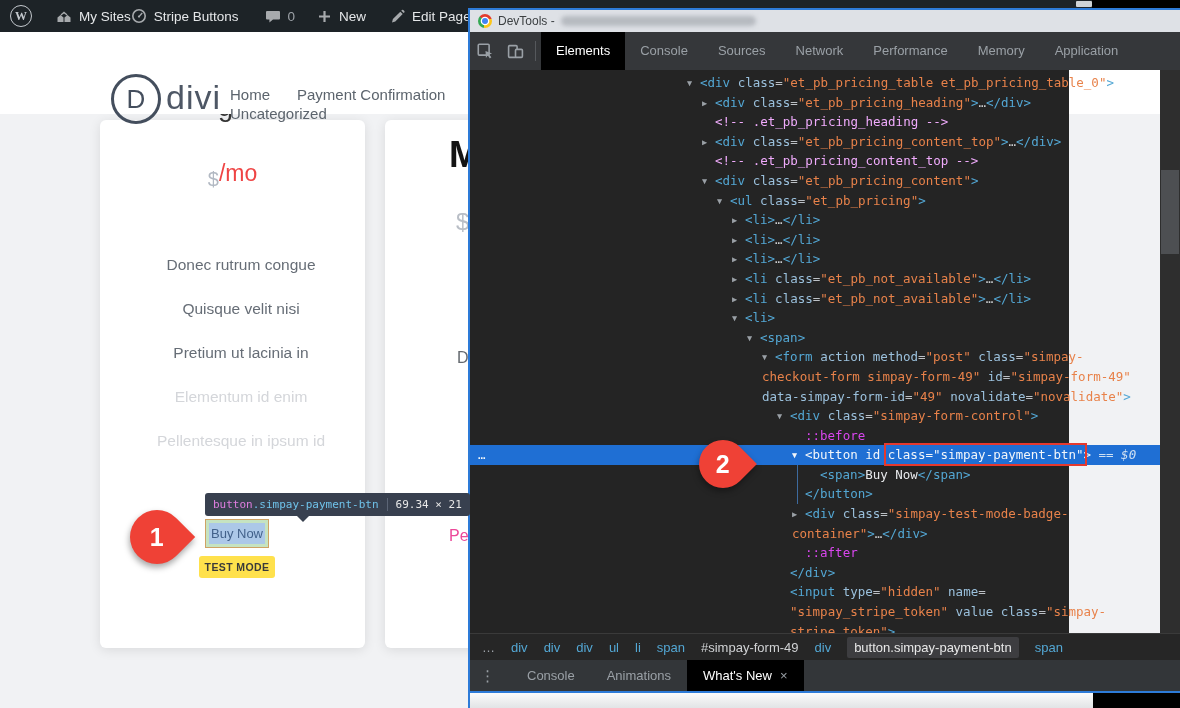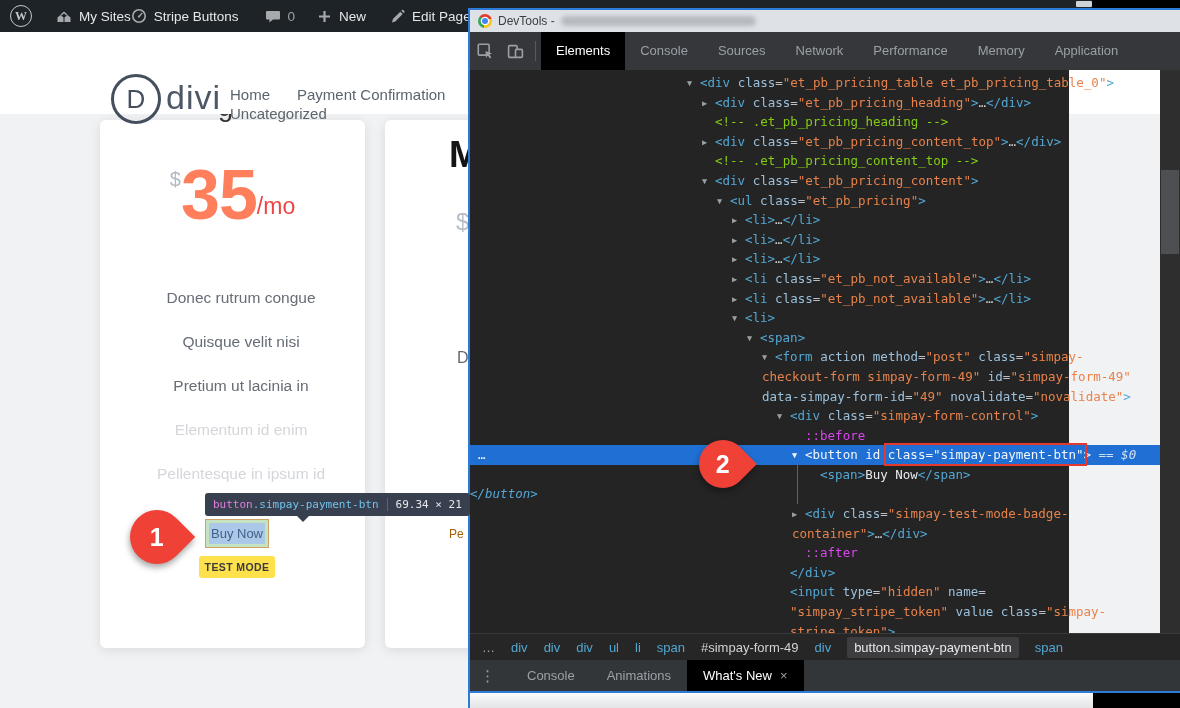--- a/index.html
+++ b/index.html
@@ -37,21 +37,21 @@
   .amount{font-size:70px;line-height:70px;font-weight:700;color:#ff7e5b;letter-spacing:-1px;}
   .period{font-size:23px;color:#ef4444;align-self:flex-end;margin-bottom:10px;}
   .features{margin-top:46px;padding-left:17px;}
   .feat{height:44px;display:flex;align-items:center;justify-content:center;font-size:15.5px;color:#666d76;}
   .feat.na{color:#d4d6da;}
   
   .frag{position:absolute;z-index:2;}
   .frag:nth-child(1){left:449px;top:134px;font-size:37px;font-weight:700;color:#141414;}
   .frag:nth-child(2){left:456px;top:208px;font-size:24px;color:#b9bec6;}
   .frag:nth-child(3){left:457px;top:349px;font-size:16px;color:#64696f;}
-  .frag:nth-child(4){left:449px;top:527px;font-size:12px;color:#a16207;}
+  .frag:nth-child(4){left:449px;top:527px;font-size:16px;color:#ec4899;}
   
   .buy-btn{position:absolute;left:206px;top:520px;width:56px;height:21px;background:#acc8e8;
            border:3px solid #c6e3c1;outline:1px solid #cfa264;display:flex;align-items:center;
            justify-content:center;font-size:13px;color:#42618a;z-index:2;}
   .test-badge{position:absolute;left:199px;top:556px;width:76px;height:22px;background:#ffe14c;
               border-radius:3px;display:flex;align-items:center;justify-content:center;
               font-size:10.5px;font-weight:700;letter-spacing:.4px;color:#3a3a3a;z-index:2;}
   .el-tooltip{position:absolute;left:205px;top:493px;height:23px;background:#38404f;border-radius:3px;
               display:flex;align-items:center;padding:0 8px;z-index:20;
               font-family:"DejaVu Sans Mono",monospace;font-size:11px;white-space:nowrap;}
@@ -85,21 +85,21 @@
   .t-div{width:1px;height:20px;background:#55585c;margin:0 5px;}
   .dt-tab{height:38px;line-height:38px;padding:0 15px;font-size:13px;color:#9aa0a6;white-space:nowrap;}
   .dt-tab.active{background:#000;color:#fff;}
   
   .code{position:absolute;left:2px;top:62px;width:690px;height:563px;overflow:hidden;
         font-family:"DejaVu Sans Mono",monospace;font-size:12.5px;padding-top:3px;box-sizing:border-box;}
   .cl{height:19.6px;line-height:19.6px;white-space:pre;position:relative;}
   .cl.sel{background:#1f6fd4;}
   .sg-r{display:inline-block;width:13px;margin-left:-13px;font-size:8.5px;color:#9aa0a6;vertical-align:1px;}
   .sg-t{color:#53a7d4;} .sg-a{color:#9bc1dd;} .sg-p{color:#bdc1c6;} .sg-v{color:#e8824a;}
-  .sg-c{color:#84cc16;} .sg-e{color:#c8cacc;} .sg-x{color:#e8eaed;} .sg-s{color:#d946ef;}
+  .sg-c{color:#f0abfc;} .sg-e{color:#c8cacc;} .sg-x{color:#e8eaed;} .sg-s{color:#d946ef;}
   .sg-f{color:#9aa0a6;font-style:italic;}
   .cl.sel span{color:#f2f6fa;} .cl.sel .sg-f{color:#cfe0f2;}
   .box{outline:2px solid #e5392e;outline-offset:2px;}
   .sel-dots{position:absolute;left:8px;top:0;color:#fff;letter-spacing:1px;}
   .guide{position:absolute;left:327px;top:395px;width:1px;height:39px;background:#3d6a9e;}
   .scrolltrack{position:absolute;left:692px;top:62px;width:20px;height:563px;background:#2e2e2e;}
   .scrollthumb{position:absolute;left:1px;top:100px;width:18px;height:84px;background:#4d4f52;}
   
   .crumbs{position:absolute;left:0;top:625px;width:712px;height:27px;background:#262626;
           border-top:1px solid #3a3a3a;display:flex;align-items:center;padding-left:14px;
@@ -121,21 +121,20 @@
   .bottomblack{position:absolute;left:625px;top:685px;width:87px;height:15px;background:#000;}
 </style>
 </head>
 <body>
 
 <div class="page-section"></div>
 
 <div class="card card1">
   <div class="price-row">
     <span class="cur">$</span>
-    <span class="amount">35</span>
     <span class="period">/mo</span>
   </div>
   <div class="features" id="features">
       <div class="feat">Donec rutrum congue</div>
       <div class="feat">Quisque velit nisi</div>
       <div class="feat">Pretium ut lacinia in</div>
       <div class="feat na">Elementum id enim</div>
       <div class="feat na">Pellentesque in ipsum id</div>
     </div>
 </div>
@@ -276,21 +275,21 @@
       <div class="cl" style="padding-left: 275px;"><span class="sg-r">▶</span><span class="sg-t">&lt;li </span><span class="sg-a">class</span><span class="sg-p">=</span><span class="sg-v">"et_pb_not_available"</span><span class="sg-t">&gt;</span><span class="sg-e">…</span><span class="sg-t">&lt;/li&gt;</span></div>
       <div class="cl" style="padding-left: 275px;"><span class="sg-r">▼</span><span class="sg-t">&lt;li&gt;</span></div>
       <div class="cl" style="padding-left: 290px;"><span class="sg-r">▼</span><span class="sg-t">&lt;span&gt;</span></div>
       <div class="cl" style="padding-left: 305px;"><span class="sg-r">▼</span><span class="sg-t">&lt;form </span><span class="sg-a">action</span><span class="sg-p"> </span><span class="sg-a">method</span><span class="sg-p">=</span><span class="sg-v">"post"</span><span class="sg-p"> </span><span class="sg-a">class</span><span class="sg-p">=</span><span class="sg-v">"simpay-</span></div>
       <div class="cl" style="padding-left: 292px;"><span class="sg-v">checkout-form simpay-form-49"</span><span class="sg-p"> </span><span class="sg-a">id</span><span class="sg-p">=</span><span class="sg-v">"simpay-form-49"</span></div>
       <div class="cl" style="padding-left: 292px;"><span class="sg-a">data-simpay-form-id</span><span class="sg-p">=</span><span class="sg-v">"49"</span><span class="sg-p"> </span><span class="sg-a">novalidate</span><span class="sg-p">=</span><span class="sg-v">"novalidate"</span><span class="sg-t">&gt;</span></div>
       <div class="cl" style="padding-left: 320px;"><span class="sg-r">▼</span><span class="sg-t">&lt;div </span><span class="sg-a">class</span><span class="sg-p">=</span><span class="sg-v">"simpay-form-control"</span><span class="sg-t">&gt;</span></div>
       <div class="cl" style="padding-left: 335px;"><span class="sg-s">::before</span></div>
       <div class="cl sel" style="padding-left: 335px;"><span class="sel-dots">…</span><span class="sg-r">▼</span><span class="sg-t">&lt;button </span><span class="sg-a">id </span><span class="box"><span class="sg-a">class</span><span class="sg-p">=</span><span class="sg-v">"simpay-payment-btn"</span></span><span class="sg-t">&gt;</span><span class="sg-f"> == $0</span></div>
       <div class="cl" style="padding-left: 350px;"><span class="sg-t">&lt;span&gt;</span><span class="sg-x">Buy Now</span><span class="sg-t">&lt;/span&gt;</span></div>
-      <div class="cl" style=" font-style: italic;"><span class="sg-t">&lt;/button&gt;</span></div>
+      <div class="cl" style="padding-left: 335px;"><span class="sg-t">&lt;/button&gt;</span></div>
       <div class="cl" style="padding-left: 335px;"><span class="sg-r">▶</span><span class="sg-t">&lt;div </span><span class="sg-a">class</span><span class="sg-p">=</span><span class="sg-v">"simpay-test-mode-badge-</span></div>
       <div class="cl" style="padding-left: 322px;"><span class="sg-v">container"</span><span class="sg-t">&gt;</span><span class="sg-e">…</span><span class="sg-t">&lt;/div&gt;</span></div>
       <div class="cl" style="padding-left: 335px;"><span class="sg-s">::after</span></div>
       <div class="cl" style="padding-left: 320px;"><span class="sg-t">&lt;/div&gt;</span></div>
       <div class="cl" style="padding-left: 320px;"><span class="sg-t">&lt;input </span><span class="sg-a">type</span><span class="sg-p">=</span><span class="sg-v">"hidden"</span><span class="sg-p"> </span><span class="sg-a">name</span><span class="sg-p">=</span></div>
       <div class="cl" style="padding-left: 320px;"><span class="sg-v">"simpay_stripe_token"</span><span class="sg-p"> </span><span class="sg-a">value</span><span class="sg-p"> </span><span class="sg-a">class</span><span class="sg-p">=</span><span class="sg-v">"simpay-</span></div>
       <div class="cl" style="padding-left: 320px;"><span class="sg-v">stripe_token"</span><span class="sg-t">&gt;</span></div>
     </div>
   <div class="scrolltrack">
     <div class="scrollthumb"></div>

